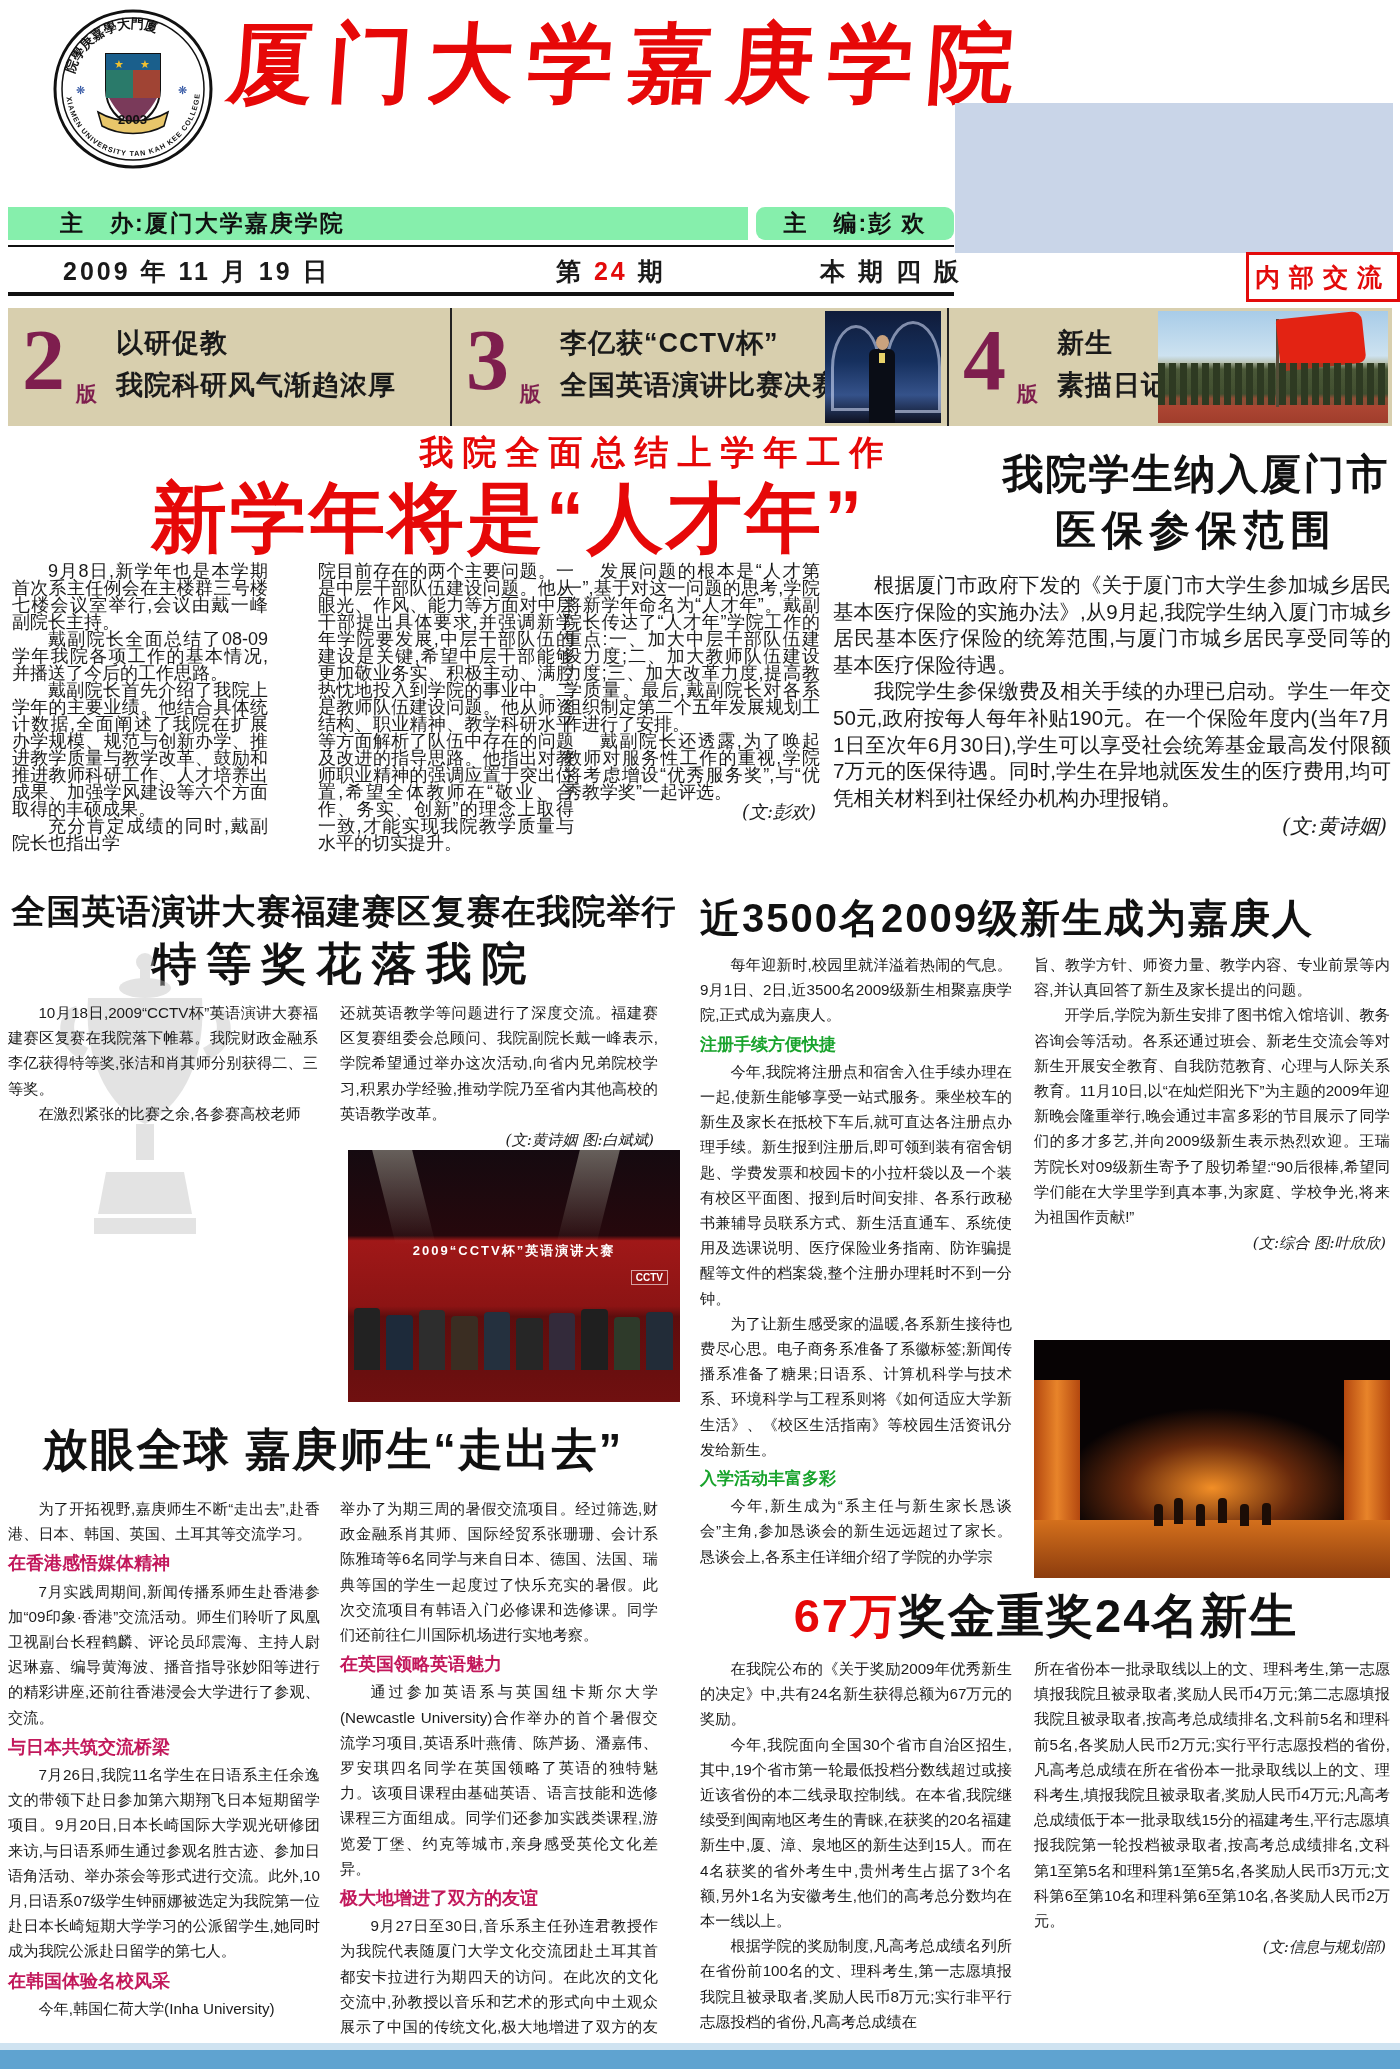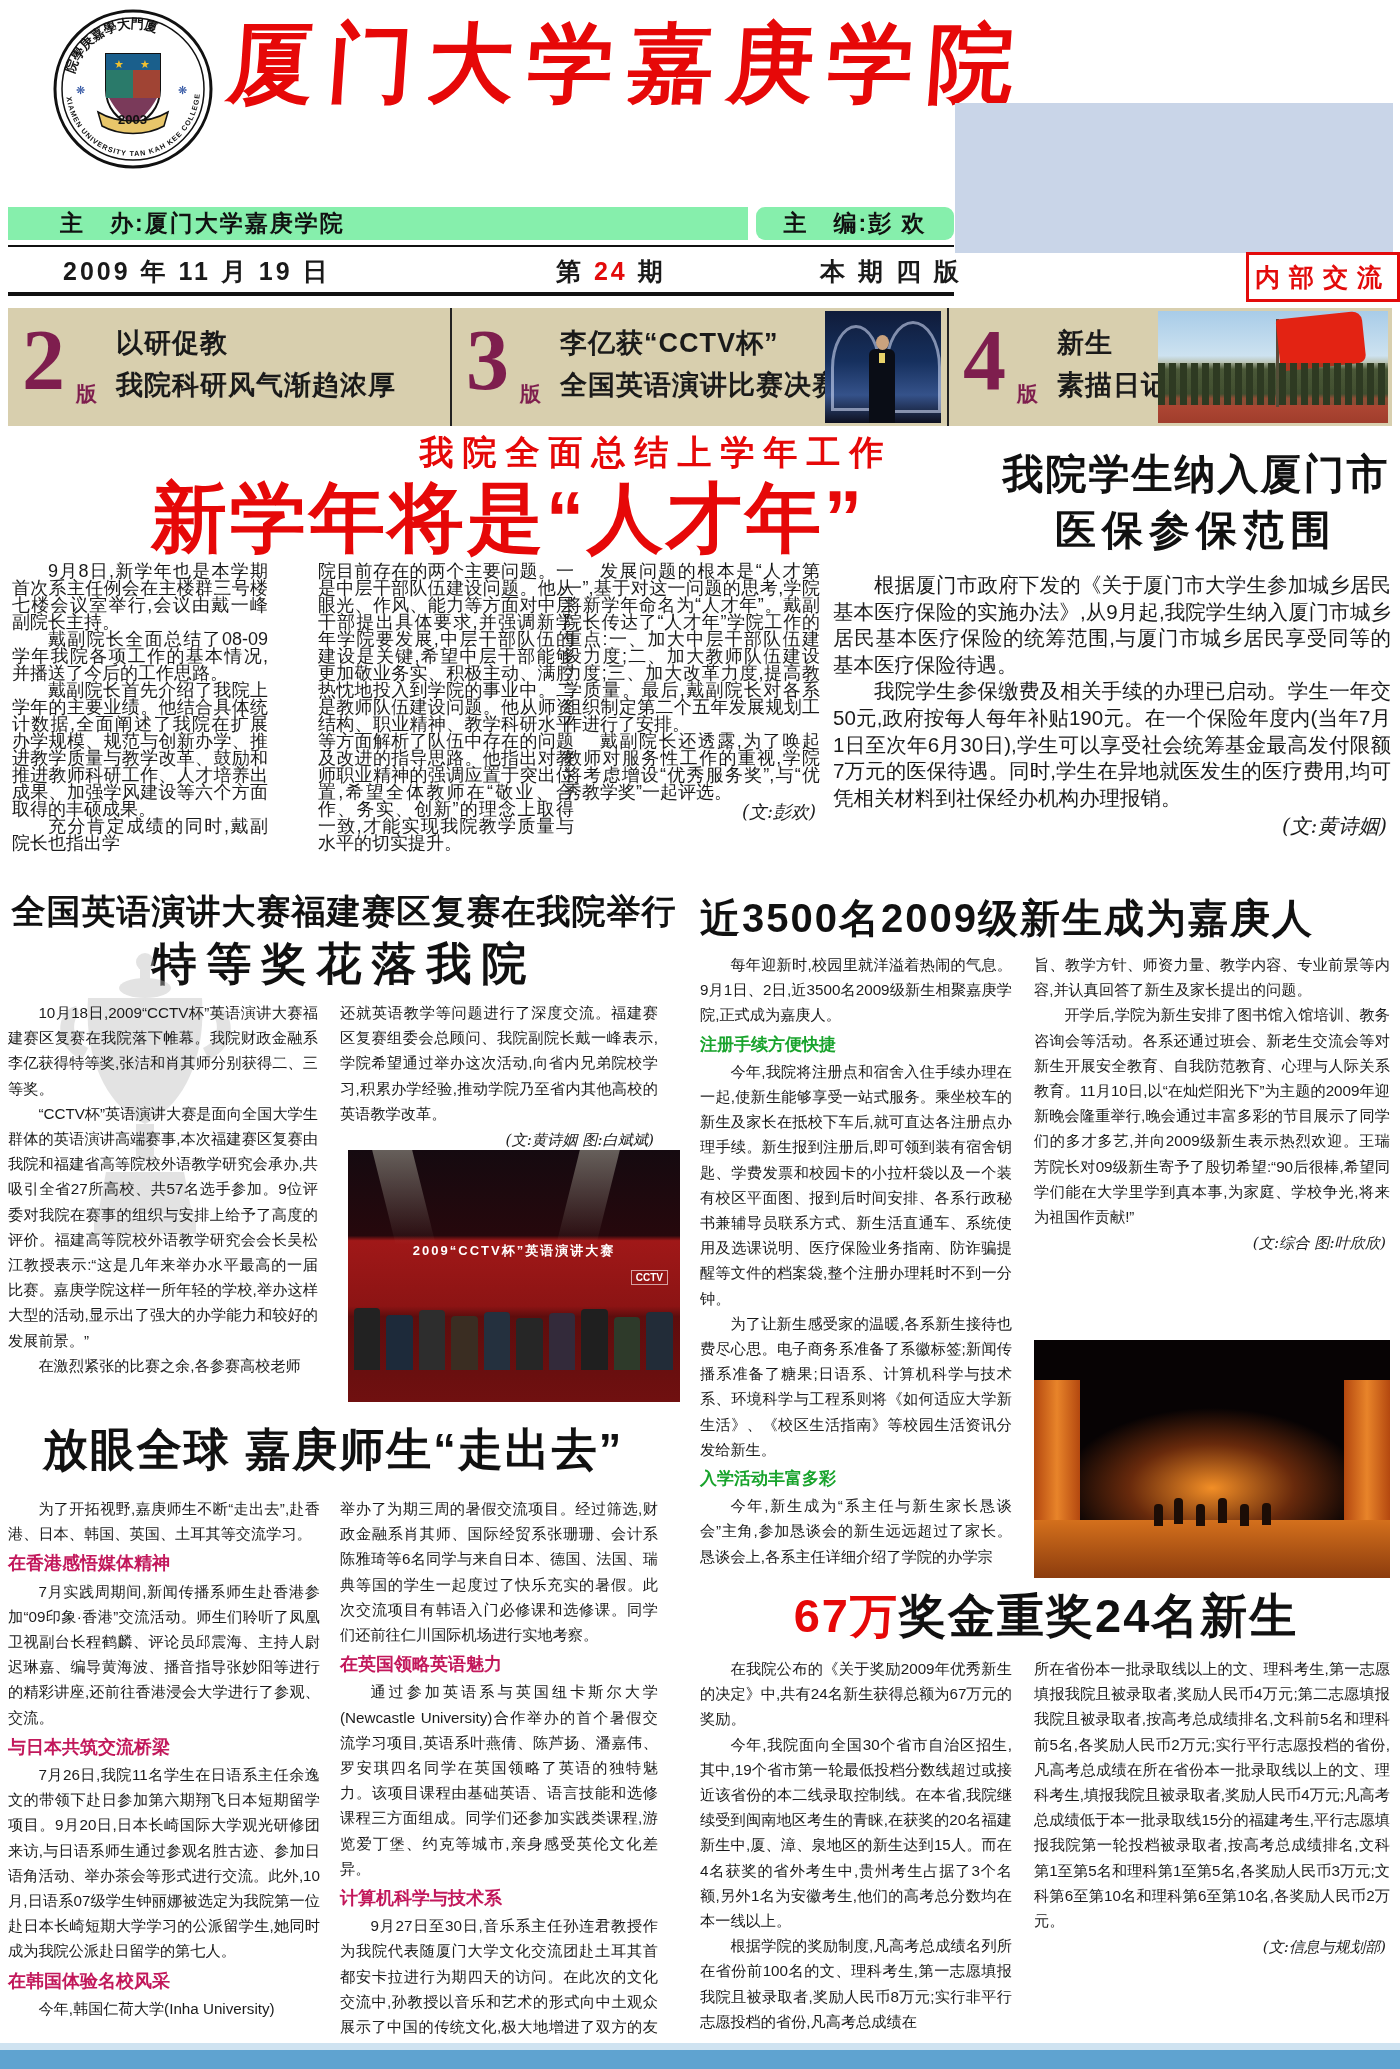--- a/index.html
+++ b/index.html
@@ -195,21 +195,20 @@
         <path d="M 28 66 c-20 4 -24 40 6 54 l6 -12 c-18 -8 -16 -30 -8 -34 Z"></path>
         <path d="M 167 66 c20 4 24 40 -6 54 l-6 -12 c18 -8 16 -30 8 -34 Z"></path>
         <rect x="88" y="184" width="18" height="36"></rect>
         <path d="M 58 232 h78 l8 42 h-94 Z"></path>
           <rect x="46" y="278" width="102" height="16"></rect>
       </g>
     </svg>
   </div>
   <div class="abs col big" style="left:8px;top:1000px;width:310px;height:400px;">
       <p>10月18日,2009“CCTV杯”英语演讲大赛福建赛区复赛在我院落下帷幕。我院财政金融系李亿获得特等奖,张洁和肖其师分别获得二、三等奖。</p>
-      <p>“CCTV杯”英语演讲大赛是面向全国大学生群体的英语演讲高端赛事,本次福建赛区复赛由我院和福建省高等院校外语教学研究会承办,共吸引全省27所高校、共57名选手参加。9位评委对我院在赛事的组织与安排上给予了高度的评价。福建高等院校外语教学研究会会长吴松江教授表示:“这是几年来举办水平最高的一届比赛。嘉庚学院这样一所年轻的学校,举办这样大型的活动,显示出了强大的办学能力和较好的发展前景。”</p>
       <p>在激烈紧张的比赛之余,各参赛高校老师</p>
     </div>
   <div class="abs col big" style="left:340px;top:1000px;width:318px;height:140px;">
       <p class="pc">还就英语教学等问题进行了深度交流。福建赛区复赛组委会总顾问、我院副院长戴一峰表示,学院希望通过举办这次活动,向省内兄弟院校学习,积累办学经验,推动学院乃至省内其他高校的英语教学改革。</p>
       <div class="by">(文:黄诗姻 图:白斌斌)</div>
     </div>
 
   <div class="photo ph-cctv" style="left:348px;top:1150px;width:332px;height:252px;">
     <div class="beam" style="left:36px;transform:skewX(14deg);"></div>
     <div class="beam" style="left:220px;transform:skewX(-14deg);"></div>
@@ -264,21 +263,21 @@
       <p>7月实践周期间,新闻传播系师生赴香港参加“09印象·香港”交流活动。师生们聆听了凤凰卫视副台长程鹤麟、评论员邱震海、主持人尉迟琳嘉、编导黄海波、播音指导张妙阳等进行的精彩讲座,还前往香港浸会大学进行了参观、交流。</p>
       <h4 class="mh">与日本共筑交流桥梁</h4>
       <p>7月26日,我院11名学生在日语系主任余逸文的带领下赴日参加第六期翔飞日本短期留学项目。9月20日,日本长崎国际大学观光研修团来访,与日语系师生通过参观名胜古迹、参加日语角活动、举办茶会等形式进行交流。此外,10月,日语系07级学生钟丽娜被选定为我院第一位赴日本长崎短期大学学习的公派留学生,她同时成为我院公派赴日留学的第七人。</p>
       <h4 class="mh">在韩国体验名校风采</h4>
       <p>今年,韩国仁荷大学(Inha University)</p>
     </div>
   <div class="abs col big" style="left:340px;top:1496px;width:318px;height:560px;">
       <p class="pc">举办了为期三周的暑假交流项目。经过筛选,财政金融系肖其师、国际经贸系张珊珊、会计系陈雅琦等6名同学与来自日本、德国、法国、瑞典等国的学生一起度过了快乐充实的暑假。此次交流项目有韩语入门必修课和选修课。同学们还前往仁川国际机场进行实地考察。</p>
       <h4 class="mh">在英国领略英语魅力</h4>
       <p>通过参加英语系与英国纽卡斯尔大学(Newcastle University)合作举办的首个暑假交流学习项目,英语系叶燕倩、陈芦扬、潘嘉伟、罗安琪四名同学在英国领略了英语的独特魅力。该项目课程由基础英语、语言技能和选修课程三方面组成。同学们还参加实践类课程,游览爱丁堡、约克等城市,亲身感受英伦文化差异。</p>
-      <h4 class="mh">计算机科学与技术系</h4>
+      <h4 class="mh">极大地增进了双方的友谊</h4>
       <p>9月27日至30日,音乐系主任孙连君教授作为我院代表随厦门大学文化交流团赴土耳其首都安卡拉进行为期四天的访问。在此次的文化交流中,孙教授以音乐和艺术的形式向中土观众展示了中国的传统文化,极大地增进了双方的友谊。</p>
       <div class="by">(文:综合)</div>
     </div>
 
   <div class="abs hl" style="left:700px;top:1585px;width:692px;font-size:47px;text-align:center;letter-spacing:2px;">
     <span class="red">67万</span><span>奖金重奖24名新生</span>
   </div>
   <div class="abs col big" style="left:700px;top:1656px;width:312px;height:390px;">
       <p>在我院公布的《关于奖励2009年优秀新生的决定》中,共有24名新生获得总额为67万元的奖励。</p>
       <p>今年,我院面向全国30个省市自治区招生,其中,19个省市第一轮最低投档分数线超过或接近该省份的本二线录取控制线。在本省,我院继续受到闽南地区考生的青睐,在获奖的20名福建新生中,厦、漳、泉地区的新生达到15人。而在4名获奖的省外考生中,贵州考生占据了3个名额,另外1名为安徽考生,他们的高考总分数均在本一线以上。</p>

